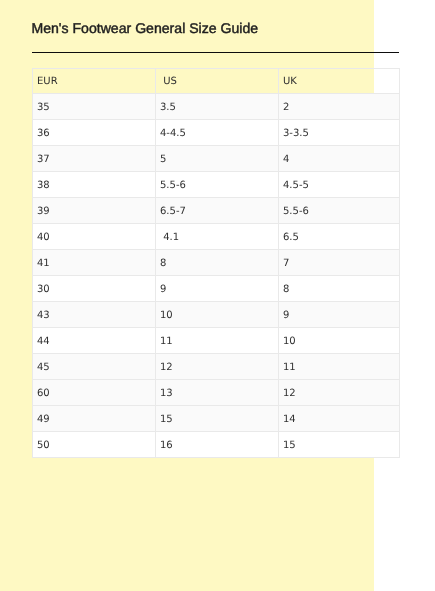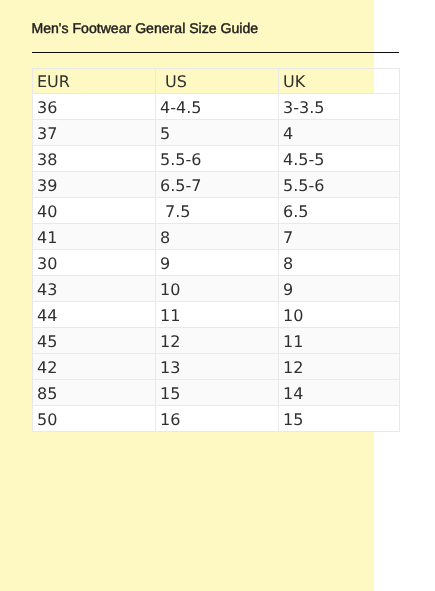--- a/index.html
+++ b/index.html
@@ -26,21 +26,21 @@
 
 table.sg{
   position:absolute;left:32px;top:68px;width:367px;
   border-collapse:collapse;table-layout:fixed;
 }
 table.sg col.c1{width:123px;}
 table.sg col.c2{width:123px;}
 table.sg col.c3{width:121px;}
 table.sg td,table.sg th{
   border:1px solid #e9e9e9;
-  font-size:16px;color:#303030;font-weight:normal;
+  font-size:10px;color:#303030;font-weight:normal;
   text-align:left;padding:0;vertical-align:top;
 }
 table.sg th{height:24px;}
 table.sg td{height:25px;}
 table.sg .cc{display:block;padding-left:4px;line-height:27px;height:25px;white-space:pre;}
 table.sg thead .cc{line-height:26px;height:24px;}
 table.sg tbody tr.alt td{background:#fafafa;}
 table.sg tbody tr.plain td{background:#ffffff;}
 </style>
 </head>
@@ -62,20 +62,31 @@
           </th>
           <th>
             <span class="cc"> US</span>
           </th>
           <th>
             <span class="cc">UK</span>
           </th>
         </tr>
     </thead>
     <tbody>
+        <tr class="alt">
+          <td>
+            <span class="cc">35</span>
+          </td>
+          <td>
+            <span class="cc">3.5</span>
+          </td>
+          <td>
+            <span class="cc">2</span>
+          </td>
+        </tr>
         <tr class="plain">
           <td>
             <span class="cc">36</span>
           </td>
           <td>
             <span class="cc">4-4.5</span>
           </td>
           <td>
             <span class="cc">3-3.5</span>
           </td>
@@ -111,21 +122,21 @@
           </td>
           <td>
             <span class="cc">5.5-6</span>
           </td>
         </tr>
         <tr class="plain">
           <td>
             <span class="cc">40</span>
           </td>
           <td>
-            <span class="cc"> 7.5</span>
+            <span class="cc"> 4.1</span>
           </td>
           <td>
             <span class="cc">6.5</span>
           </td>
         </tr>
         <tr class="alt">
           <td>
             <span class="cc">41</span>
           </td>
           <td>
@@ -174,32 +185,32 @@
           </td>
           <td>
             <span class="cc">12</span>
           </td>
           <td>
             <span class="cc">11</span>
           </td>
         </tr>
         <tr class="alt">
           <td>
-            <span class="cc">42</span>
+            <span class="cc">60</span>
           </td>
           <td>
             <span class="cc">13</span>
           </td>
           <td>
             <span class="cc">12</span>
           </td>
         </tr>
         <tr class="alt">
           <td>
-            <span class="cc">85</span>
+            <span class="cc">49</span>
           </td>
           <td>
             <span class="cc">15</span>
           </td>
           <td>
             <span class="cc">14</span>
           </td>
         </tr>
         <tr class="plain">
           <td>

